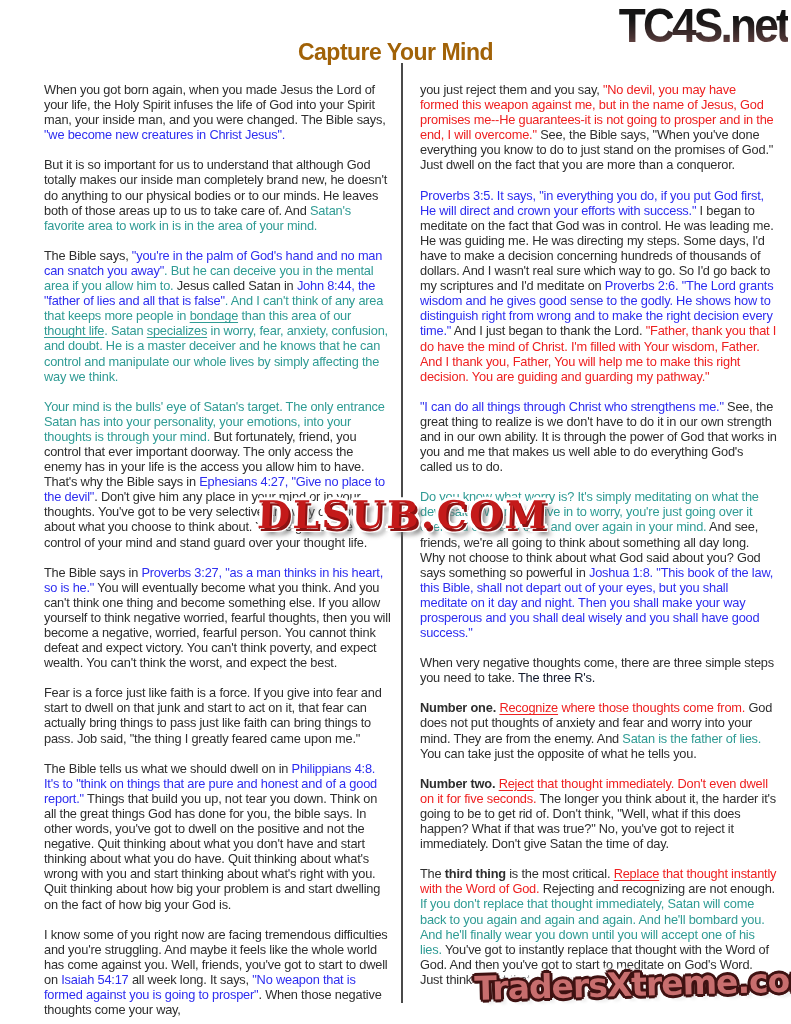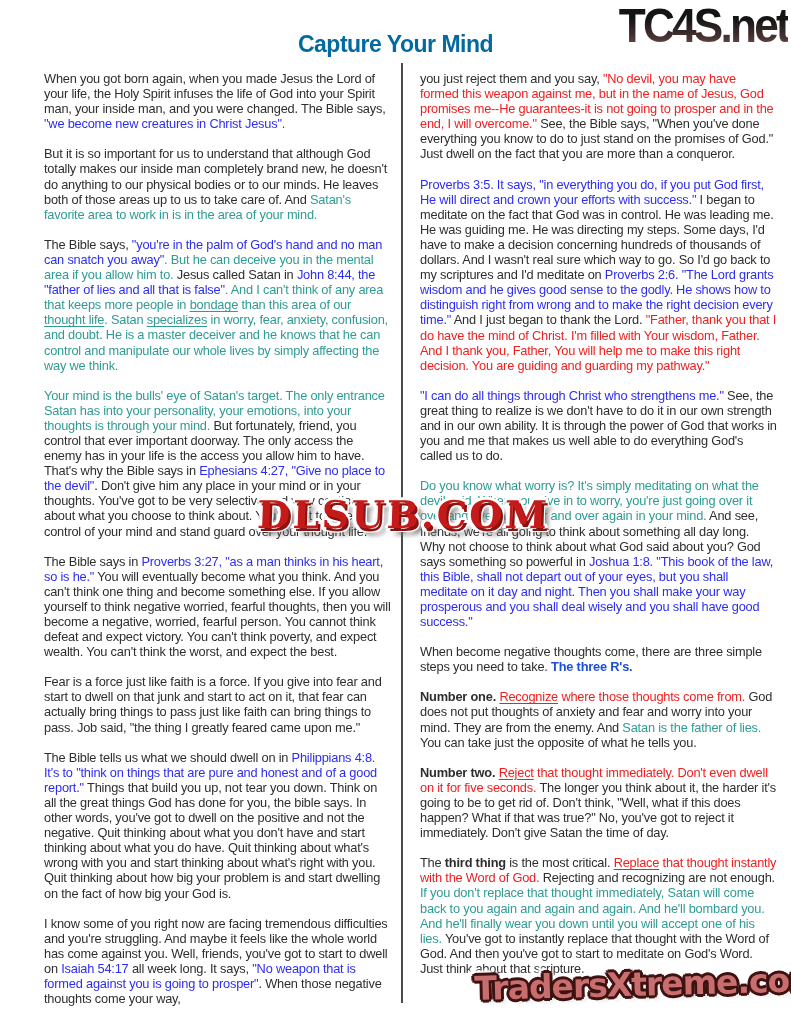--- a/index.html
+++ b/index.html
@@ -4,26 +4,26 @@
 <style>
   html,body{margin:0;padding:0;background:#ffffff;}
   .page{
     position:relative;
     width:791px;height:1024px;
     background:#ffffff;
     overflow:hidden;
     font-family:"Liberation Sans","DejaVu Sans",sans-serif;
   }
   .page-title{
-    margin:8px;
+    margin:16px;
     padding-top:23px;
     text-align:center;
     font-size:23px;
     font-weight:bold;
-    color:#0369a1;
+    color:#a16207;
     letter-spacing:-0.5px;
   }
   .columns{
     display:flex;
     margin-top:13px;
     padding-left:44px;
   }
   .col{
     font-size:12.8px;
     line-height:15.1px;
@@ -108,21 +108,21 @@
         <p><span style="color: rgb(46, 46, 46);">The Bible says in </span><span style="color: rgb(45, 45, 240);">Proverbs 3:27, "as a man thinks in his heart, so is he."</span><span style="color: rgb(46, 46, 46);"> You will eventually become what you think. And you can't think one thing and become something else. If you allow yourself to think negative worried, fearful thoughts, then you will become a negative, worried, fearful person. You cannot think defeat and expect victory. You can't think poverty, and expect wealth. You can't think the worst, and expect the best.</span></p>
         <p><span style="color: rgb(46, 46, 46);">Fear is a force just like faith is a force. If you give into fear and start to dwell on that junk and start to act on it, that fear can actually bring things to pass just like faith can bring things to pass. Job said, "the thing I greatly feared came upon me."</span></p>
         <p><span style="color: rgb(46, 46, 46);">The Bible tells us what we should dwell on in </span><span style="color: rgb(45, 45, 240);">Philippians 4:8. It's to "think on things that are pure and honest and of a good report."</span><span style="color: rgb(46, 46, 46);"> Things that build you up, not tear you down. Think on all the great things God has done for you, the bible says. In other words, you've got to dwell on the positive and not the negative. Quit thinking about what you don't have and start thinking about what you do have. Quit thinking about what's wrong with you and start thinking about what's right with you. Quit thinking about how big your problem is and start dwelling on the fact of how big your God is.</span></p>
         <p><span style="color: rgb(46, 46, 46);">I know some of you right now are facing tremendous difficulties and you're struggling. And maybe it feels like the whole world has come against you. Well, friends, you've got to start to dwell on </span><span style="color: rgb(45, 45, 240);">Isaiah 54:17</span><span style="color: rgb(46, 46, 46);"> all week long. It says, </span><span style="color: rgb(45, 45, 240);">"No weapon that is formed against you is going to prosper"</span><span style="color: rgb(46, 46, 46);">. When those negative thoughts come your way,</span></p>
       </div>
     <div class="col col-right">
         <p><span style="color: rgb(46, 46, 46);">you just reject them and you say, </span><span style="color: rgb(238, 32, 32);">"No devil, you may have formed this weapon against me, but in the name of Jesus, God promises me--He guarantees-it is not going to prosper and in the end, I will overcome."</span><span style="color: rgb(46, 46, 46);"> See, the Bible says, "When you've done everything you know to do to just stand on the promises of God." Just dwell on the fact that you are more than a conqueror.</span></p>
         <p><span style="color: rgb(45, 45, 240);">Proverbs 3:5. It says, "in everything you do, if you put God first, He will direct and crown your efforts with success."</span><span style="color: rgb(46, 46, 46);"> I began to meditate on the fact that God was in control. He was leading me. He was guiding me. He was directing my steps. Some days, I'd have to make a decision concerning hundreds of thousands of dollars. And I wasn't real sure which way to go. So I'd go back to my scriptures and I'd meditate on </span><span style="color: rgb(45, 45, 240);">Proverbs 2:6. "The Lord grants wisdom and he gives good sense to the godly. He shows how to distinguish right from wrong and to make the right decision every time."</span><span style="color: rgb(46, 46, 46);"> And I just began to thank the Lord. </span><span style="color: rgb(238, 32, 32);">"Father, thank you that I do have the mind of Christ. I'm filled with Your wisdom, Father. And I thank you, Father, You will help me to make this right decision. You are guiding and guarding my pathway."</span></p>
         <p><span style="color: rgb(45, 45, 240);">"I can do all things through Christ who strengthens me."</span><span style="color: rgb(46, 46, 46);"> See, the great thing to realize is we don't have to do it in our own strength and in our own ability. It is through the power of God that works in you and me that makes us well able to do everything God's called us to do.</span></p>
         <p><span style="color: rgb(47, 155, 148);">Do you know what worry is? It's simply meditating on what the devil said. When you give in to worry, you're just going over it over and over and over and over again in your mind.</span><span style="color: rgb(46, 46, 46);"> And see, friends, we're all going to think about something all day long. Why not choose to think about what God said about you? God says something so powerful in </span><span style="color: rgb(45, 45, 240);">Joshua 1:8. "This book of the law, this Bible, shall not depart out of your eyes, but you shall meditate on it day and night. Then you shall make your way prosperous and you shall deal wisely and you shall have good success."</span></p>
-        <p><span style="color: rgb(46, 46, 46);">When become negative thoughts come, there are three simple steps you need to take. </span><span style="color: #1d4ed8; font-weight: bold;">The three R's.</span></p>
+        <p><span style="color: rgb(46, 46, 46);">When very negative thoughts come, there are three simple steps you need to take. </span><span style="color: #0f172a; font-weight: normal;">The three R's.</span></p>
         <p><span style="color: rgb(46, 46, 46); font-weight: bold;">Number one.</span><span style="color: rgb(238, 32, 32);"> </span><span style="color: rgb(238, 32, 32); text-decoration: underline;">Recognize</span><span style="color: rgb(238, 32, 32);"> where those thoughts come from.</span><span style="color: rgb(46, 46, 46);"> God does not put thoughts of anxiety and fear and worry into your mind. They are from the enemy. And </span><span style="color: rgb(47, 155, 148);">Satan is the father of lies.</span><span style="color: rgb(46, 46, 46);"> You can take just the opposite of what he tells you.</span></p>
         <p><span style="color: rgb(46, 46, 46); font-weight: bold;">Number two.</span><span style="color: rgb(238, 32, 32);"> </span><span style="color: rgb(238, 32, 32); text-decoration: underline;">Reject</span><span style="color: rgb(238, 32, 32);"> that thought immediately. Don't even dwell on it for five seconds.</span><span style="color: rgb(46, 46, 46);"> The longer you think about it, the harder it's going to be to get rid of. Don't think, "Well, what if this does happen? What if that was true?" No, you've got to reject it immediately. Don't give Satan the time of day.</span></p>
         <p><span style="color: rgb(46, 46, 46);">The </span><span style="color: rgb(46, 46, 46); font-weight: bold;">third thing</span><span style="color: rgb(46, 46, 46);"> is the most critical. </span><span style="color: rgb(238, 32, 32); text-decoration: underline;">Replace</span><span style="color: rgb(238, 32, 32);"> that thought instantly with the Word of God.</span><span style="color: rgb(46, 46, 46);"> Rejecting and recognizing are not enough. </span><span style="color: rgb(47, 155, 148);">If you don't replace that thought immediately, Satan will come back to you again and again and again. And he'll bombard you. And he'll finally wear you down until you will accept one of his lies.</span><span style="color: rgb(46, 46, 46);"> You've got to instantly replace that thought with the Word of God. And then you've got to start to meditate on God's Word. Just think about that scripture.</span></p>
       </div>
   </div>
   <div class="wm-dlsub" style="color: rgb(196, 26, 26);">DLSUB.COM</div>
   <div class="wm-traders" style="color: rgb(200, 110, 110);">TradersXtreme.com</div>
 </div>
 
 </body></html>

